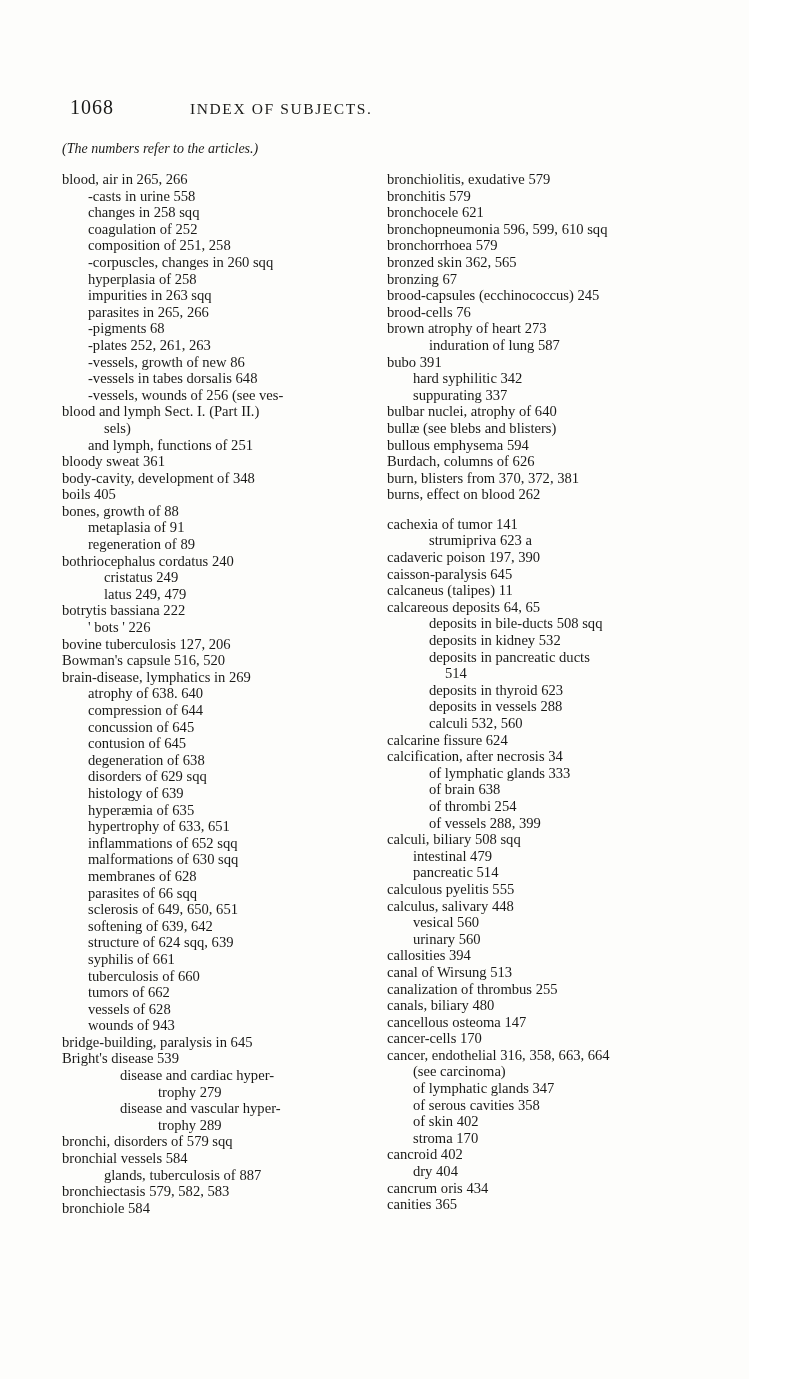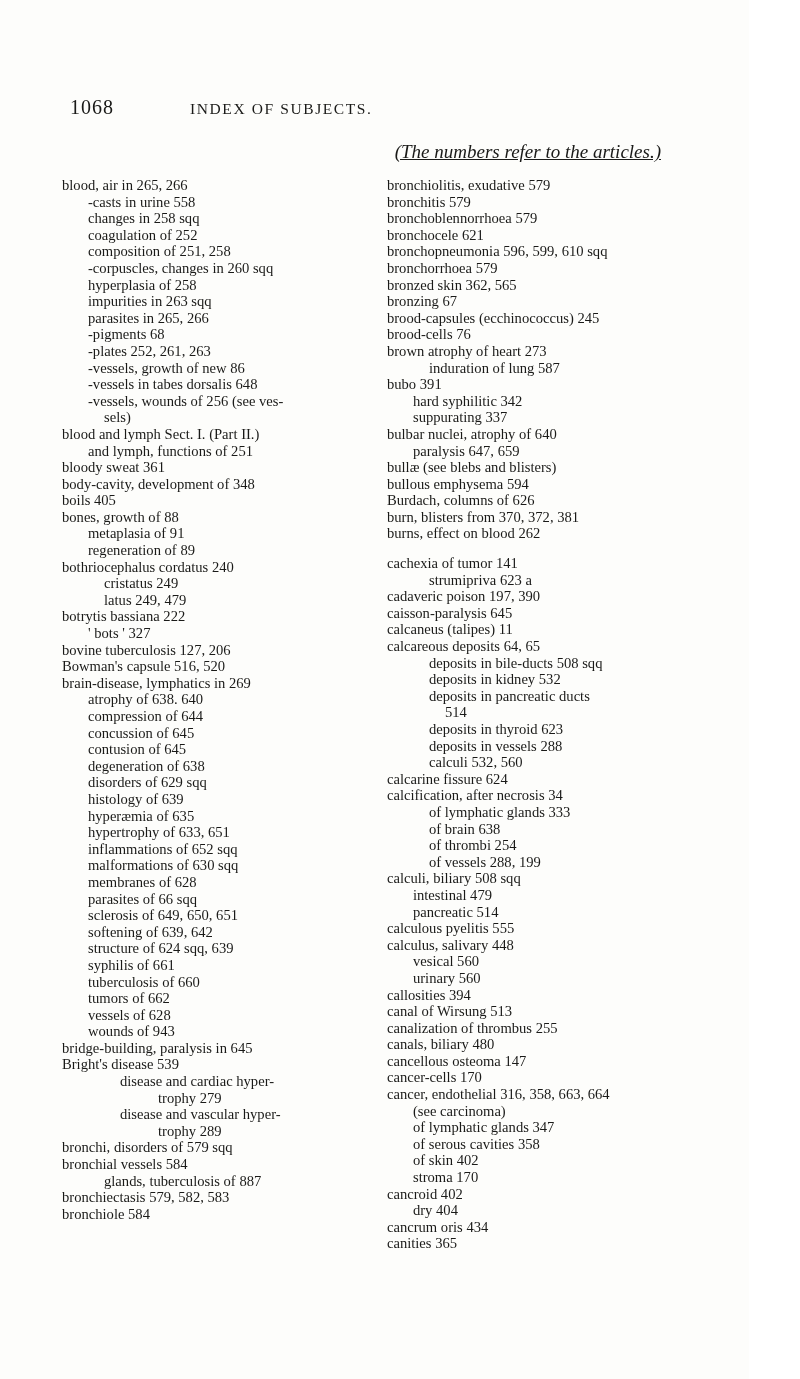--- a/index.html
+++ b/index.html
@@ -33,26 +33,25 @@
     font-size: 20px;
     font-family: "Liberation Serif", serif;
     letter-spacing: 1px;
   }
   .head-title {
     margin-left: 76px;
     font-size: 15.5px;
     letter-spacing: 1.6px;
   }
   .note {
-    text-align: right;
-    font-size: 19px;
+    text-align: left;
+    font-size: 14px;
     font-style: italic;
     margin: 2px 0 14px 0;
     padding-right: 26px;
-    text-decoration: underline;
   }
   .columns {
     display: flex;
     gap: 34px;
     align-items: flex-start;
   }
   .col {
     width: 320px;
     font-size: 14.6px;
     line-height: 16.6px;
@@ -95,34 +94,34 @@
         <div class="entry lvl1">composition of 251, 258</div>
         <div class="entry lvl1">-corpuscles, changes in 260 sqq</div>
         <div class="entry lvl1">hyperplasia of 258</div>
         <div class="entry lvl1">impurities in 263 sqq</div>
         <div class="entry lvl1">parasites in 265, 266</div>
         <div class="entry lvl1">-pigments 68</div>
         <div class="entry lvl1">-plates 252, 261, 263</div>
         <div class="entry lvl1">-vessels, growth of new 86</div>
         <div class="entry lvl1">-vessels in tabes dorsalis 648</div>
         <div class="entry lvl1">-vessels, wounds of 256 (see ves-</div>
+        <div class="entry lvl0">blood and lymph Sect. I. (Part II.)</div>
         <div class="entry lvl2">sels)</div>
-        <div class="entry lvl0">blood and lymph Sect. I. (Part II.)</div>
         <div class="entry lvl1">and lymph, functions of 251</div>
         <div class="entry lvl0">bloody sweat 361</div>
         <div class="entry lvl0">body-cavity, development of 348</div>
         <div class="entry lvl0">boils 405</div>
         <div class="entry lvl0">bones, growth of 88</div>
         <div class="entry lvl1">metaplasia of 91</div>
         <div class="entry lvl1">regeneration of 89</div>
         <div class="entry lvl0">bothriocephalus cordatus 240</div>
         <div class="entry lvl2">cristatus 249</div>
         <div class="entry lvl2">latus 249, 479</div>
         <div class="entry lvl0">botrytis bassiana 222</div>
-        <div class="entry lvl1">' bots ' 327</div>
+        <div class="entry lvl1">' bots ' 226</div>
         <div class="entry lvl0">bovine tuberculosis 127, 206</div>
         <div class="entry lvl0">Bowman's capsule 516, 520</div>
         <div class="entry lvl0">brain-disease, lymphatics in 269</div>
         <div class="entry lvl1">atrophy of 638. 640</div>
         <div class="entry lvl1">compression of 644</div>
         <div class="entry lvl1">concussion of 645</div>
         <div class="entry lvl1">contusion of 645</div>
         <div class="entry lvl1">degeneration of 638</div>
         <div class="entry lvl1">disorders of 629 sqq</div>
         <div class="entry lvl1">histology of 639</div>
@@ -148,35 +147,33 @@
         <div class="entry lvl4">trophy 289</div>
         <div class="entry lvl0">bronchi, disorders of 579 sqq</div>
         <div class="entry lvl0">bronchial vessels 584</div>
         <div class="entry lvl2">glands, tuberculosis of 887</div>
         <div class="entry lvl0">bronchiectasis 579, 582, 583</div>
         <div class="entry lvl0">bronchiole 584</div>
       </div>
     <div class="col right" id="col-right">
         <div class="entry lvl0">bronchiolitis, exudative 579</div>
         <div class="entry lvl0">bronchitis 579</div>
-        <div class="entry lvl0">bronchoblennorrhoea 579</div>
         <div class="entry lvl0">bronchocele 621</div>
         <div class="entry lvl0">bronchopneumonia 596, 599, 610 sqq</div>
         <div class="entry lvl0">bronchorrhoea 579</div>
         <div class="entry lvl0">bronzed skin 362, 565</div>
         <div class="entry lvl0">bronzing 67</div>
         <div class="entry lvl0">brood-capsules (ecchinococcus) 245</div>
         <div class="entry lvl0">brood-cells 76</div>
         <div class="entry lvl0">brown atrophy of heart 273</div>
         <div class="entry lvl2">induration of lung 587</div>
         <div class="entry lvl0">bubo 391</div>
         <div class="entry lvl1">hard syphilitic 342</div>
         <div class="entry lvl1">suppurating 337</div>
         <div class="entry lvl0">bulbar nuclei, atrophy of 640</div>
-        <div class="entry lvl1">paralysis 647, 659</div>
         <div class="entry lvl0">bullæ (see blebs and blisters)</div>
         <div class="entry lvl0">bullous emphysema 594</div>
         <div class="entry lvl0">Burdach, columns of 626</div>
         <div class="entry lvl0">burn, blisters from 370, 372, 381</div>
         <div class="entry lvl0">burns, effect on blood 262</div>
         <div class="blank"></div>
         <div class="entry lvl0">cachexia of tumor 141</div>
         <div class="entry lvl2">strumipriva 623 a</div>
         <div class="entry lvl0">cadaveric poison 197, 390</div>
         <div class="entry lvl0">caisson-paralysis 645</div>
@@ -187,21 +184,21 @@
         <div class="entry lvl2">deposits in pancreatic ducts</div>
         <div class="entry lvl3">514</div>
         <div class="entry lvl2">deposits in thyroid 623</div>
         <div class="entry lvl2">deposits in vessels 288</div>
         <div class="entry lvl2">calculi 532, 560</div>
         <div class="entry lvl0">calcarine fissure 624</div>
         <div class="entry lvl0">calcification, after necrosis 34</div>
         <div class="entry lvl2">of lymphatic glands 333</div>
         <div class="entry lvl2">of brain 638</div>
         <div class="entry lvl2">of thrombi 254</div>
-        <div class="entry lvl2">of vessels 288, 199</div>
+        <div class="entry lvl2">of vessels 288, 399</div>
         <div class="entry lvl0">calculi, biliary 508 sqq</div>
         <div class="entry lvl1">intestinal 479</div>
         <div class="entry lvl1">pancreatic 514</div>
         <div class="entry lvl0">calculous pyelitis 555</div>
         <div class="entry lvl0">calculus, salivary 448</div>
         <div class="entry lvl1">vesical 560</div>
         <div class="entry lvl1">urinary 560</div>
         <div class="entry lvl0">callosities 394</div>
         <div class="entry lvl0">canal of Wirsung 513</div>
         <div class="entry lvl0">canalization of thrombus 255</div>

